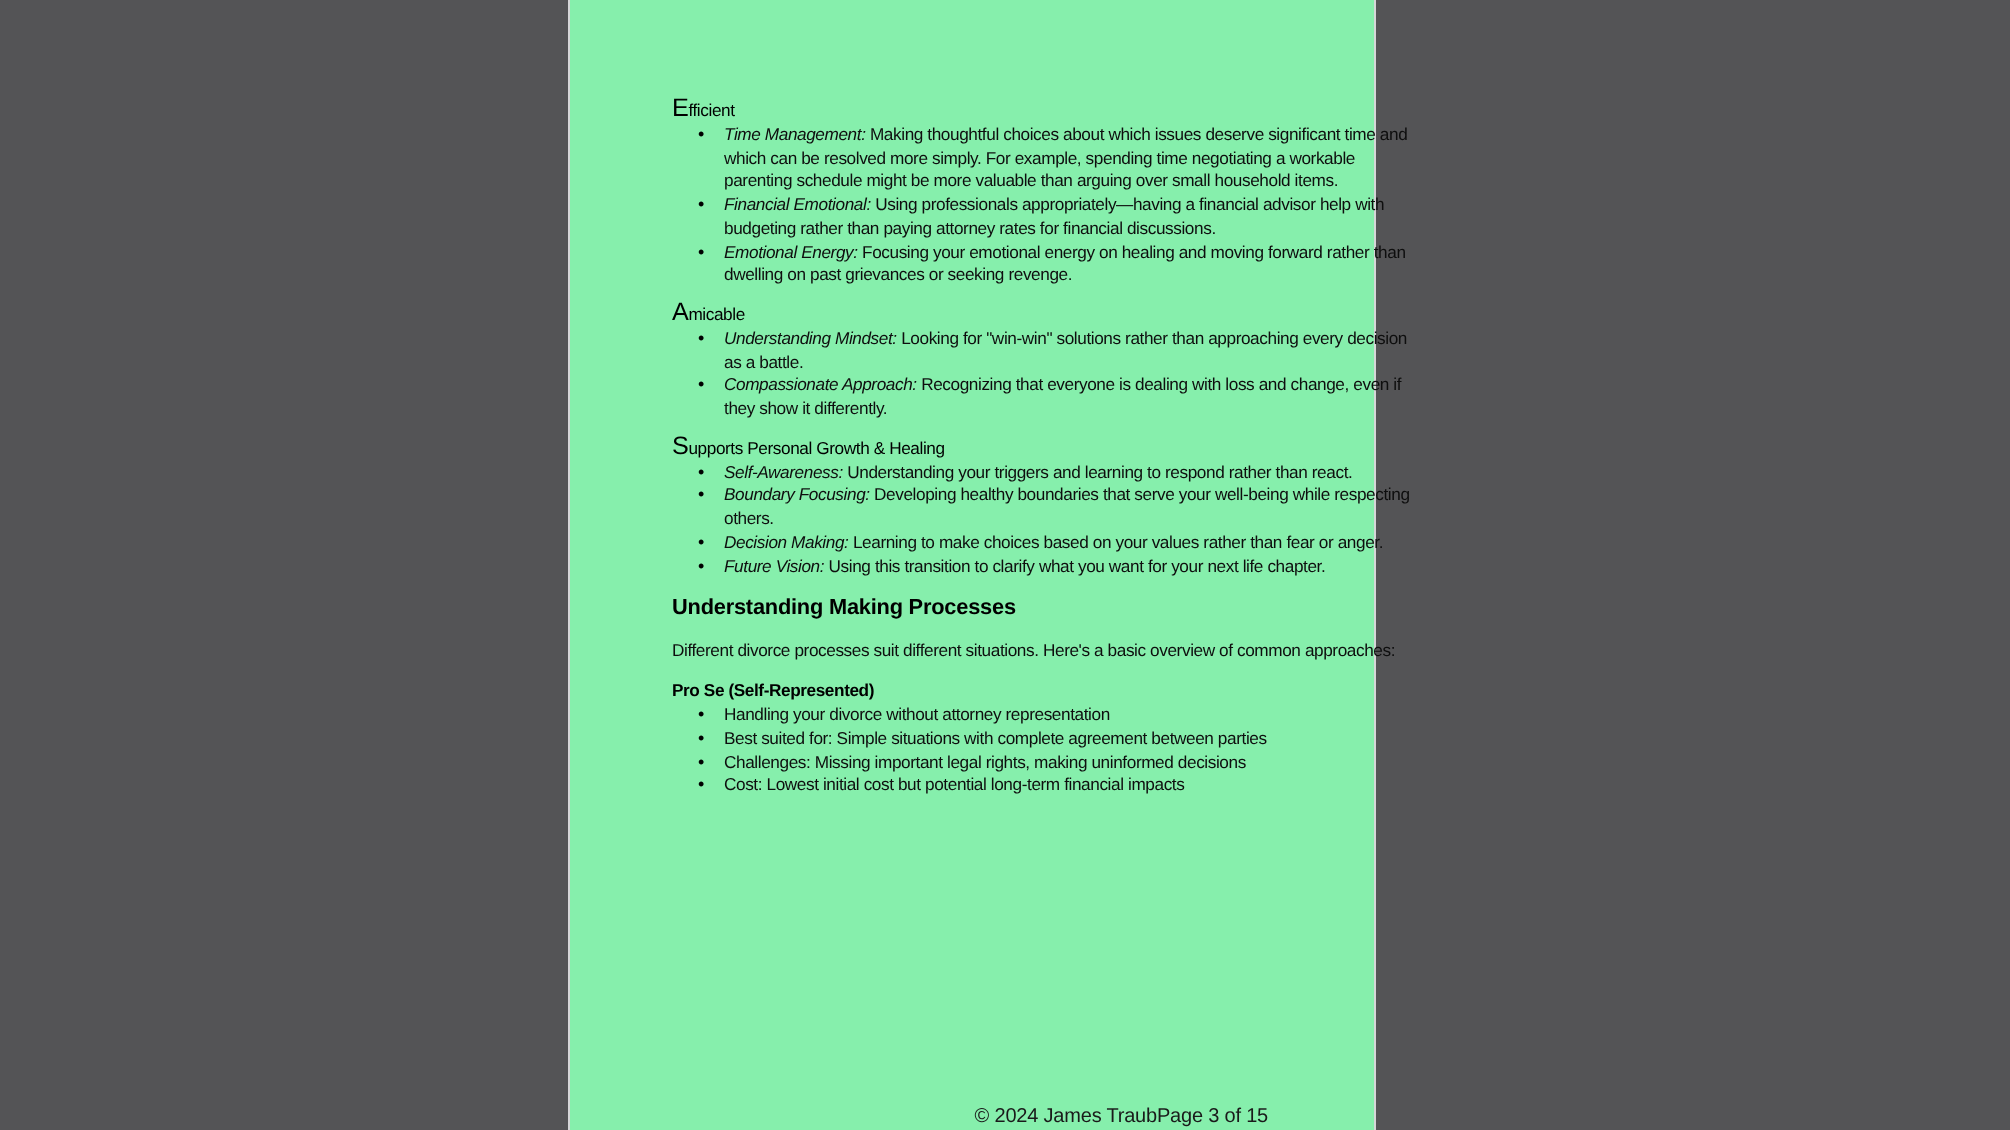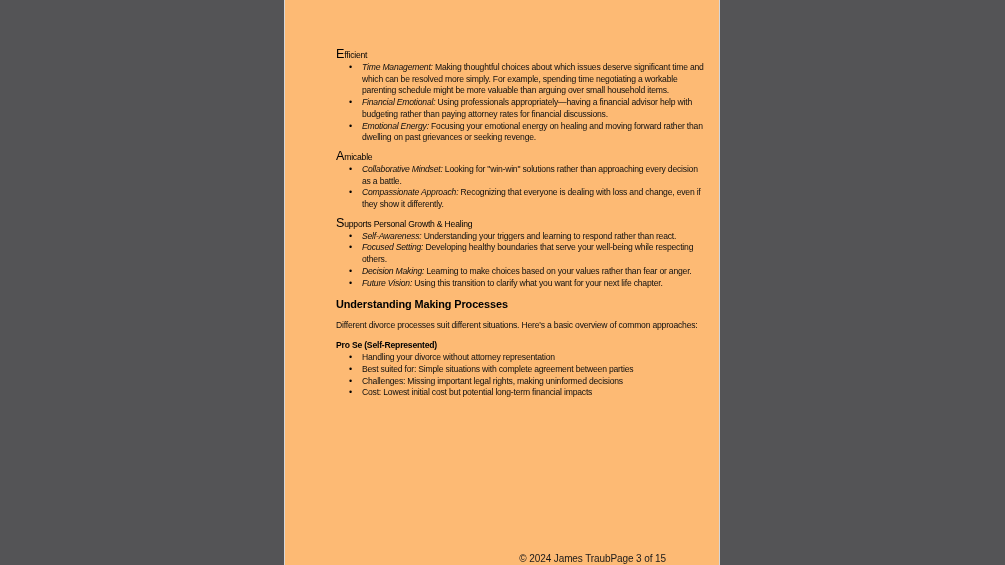--- a/index.html
+++ b/index.html
@@ -10,22 +10,22 @@
     font-family: "Liberation Sans", "DejaVu Sans", sans-serif;
   }
   .backdrop {
     position: absolute; left: 0; top: 0;
     width: 1005px; height: 565px;
     background: #545456;
   }
   .page {
     position: absolute;
     left: 284px; top: 0;
-    width: 436px; height: 565px;
-    background: #fdba74;
+    width: 404px; height: 565px;
+    background: #86efac;
     border-left: 1px solid #d6d6d8;
     border-right: 1px solid #d6d6d8;
   }
   .content {
     position: absolute;
     left: 51px; top: 45px;
     width: 370px;
     color: #0e0e0e;
     font-size: 8.6px;
     line-height: 11.7px;
@@ -99,28 +99,28 @@
 
     <h3 class="section-heading">Efficient</h3>
     <ul class="bullet-list">
       <li><em class="term">Time Management:</em> <span>Making thoughtful choices about which issues deserve significant time and which can be resolved more simply. For example, spending time negotiating a workable parenting schedule might be more valuable than arguing over small household items.</span></li>
       <li><em class="term">Financial Emotional:</em> <span>Using professionals appropriately—having a financial advisor help with budgeting rather than paying attorney rates for financial discussions.</span></li>
       <li><em class="term">Emotional Energy:</em> <span>Focusing your emotional energy on healing and moving forward rather than dwelling on past grievances or seeking revenge.</span></li>
     </ul>
 
     <h3 class="section-heading">Amicable</h3>
     <ul class="bullet-list">
-      <li><em class="term">Collaborative Mindset:</em> <span>Looking for "win-win" solutions rather than approaching every decision as a battle.</span></li>
+      <li><em class="term">Understanding Mindset:</em> <span>Looking for "win-win" solutions rather than approaching every decision as a battle.</span></li>
       <li><em class="term">Compassionate Approach:</em> <span>Recognizing that everyone is dealing with loss and change, even if they show it differently.</span></li>
     </ul>
 
     <h3 class="section-heading">Supports Personal Growth &amp; Healing</h3>
     <ul class="bullet-list">
       <li><em class="term">Self-Awareness:</em> <span>Understanding your triggers and learning to respond rather than react.</span></li>
-      <li><em class="term">Focused Setting:</em> <span>Developing healthy boundaries that serve your well-being while respecting others.</span></li>
+      <li><em class="term">Boundary Focusing:</em> <span>Developing healthy boundaries that serve your well-being while respecting others.</span></li>
       <li><em class="term">Decision Making:</em> <span>Learning to make choices based on your values rather than fear or anger.</span></li>
       <li><em class="term">Future Vision:</em> <span>Using this transition to clarify what you want for your next life chapter.</span></li>
     </ul>
 
     <h2 class="main-heading">Understanding Making Processes</h2>
 
     <p class="intro">Different divorce processes suit different situations. Here's a basic overview of common approaches:</p>
 
     <h4 class="sub-heading">Pro Se (Self-Represented)</h4>
     <ul class="bullet-list">

